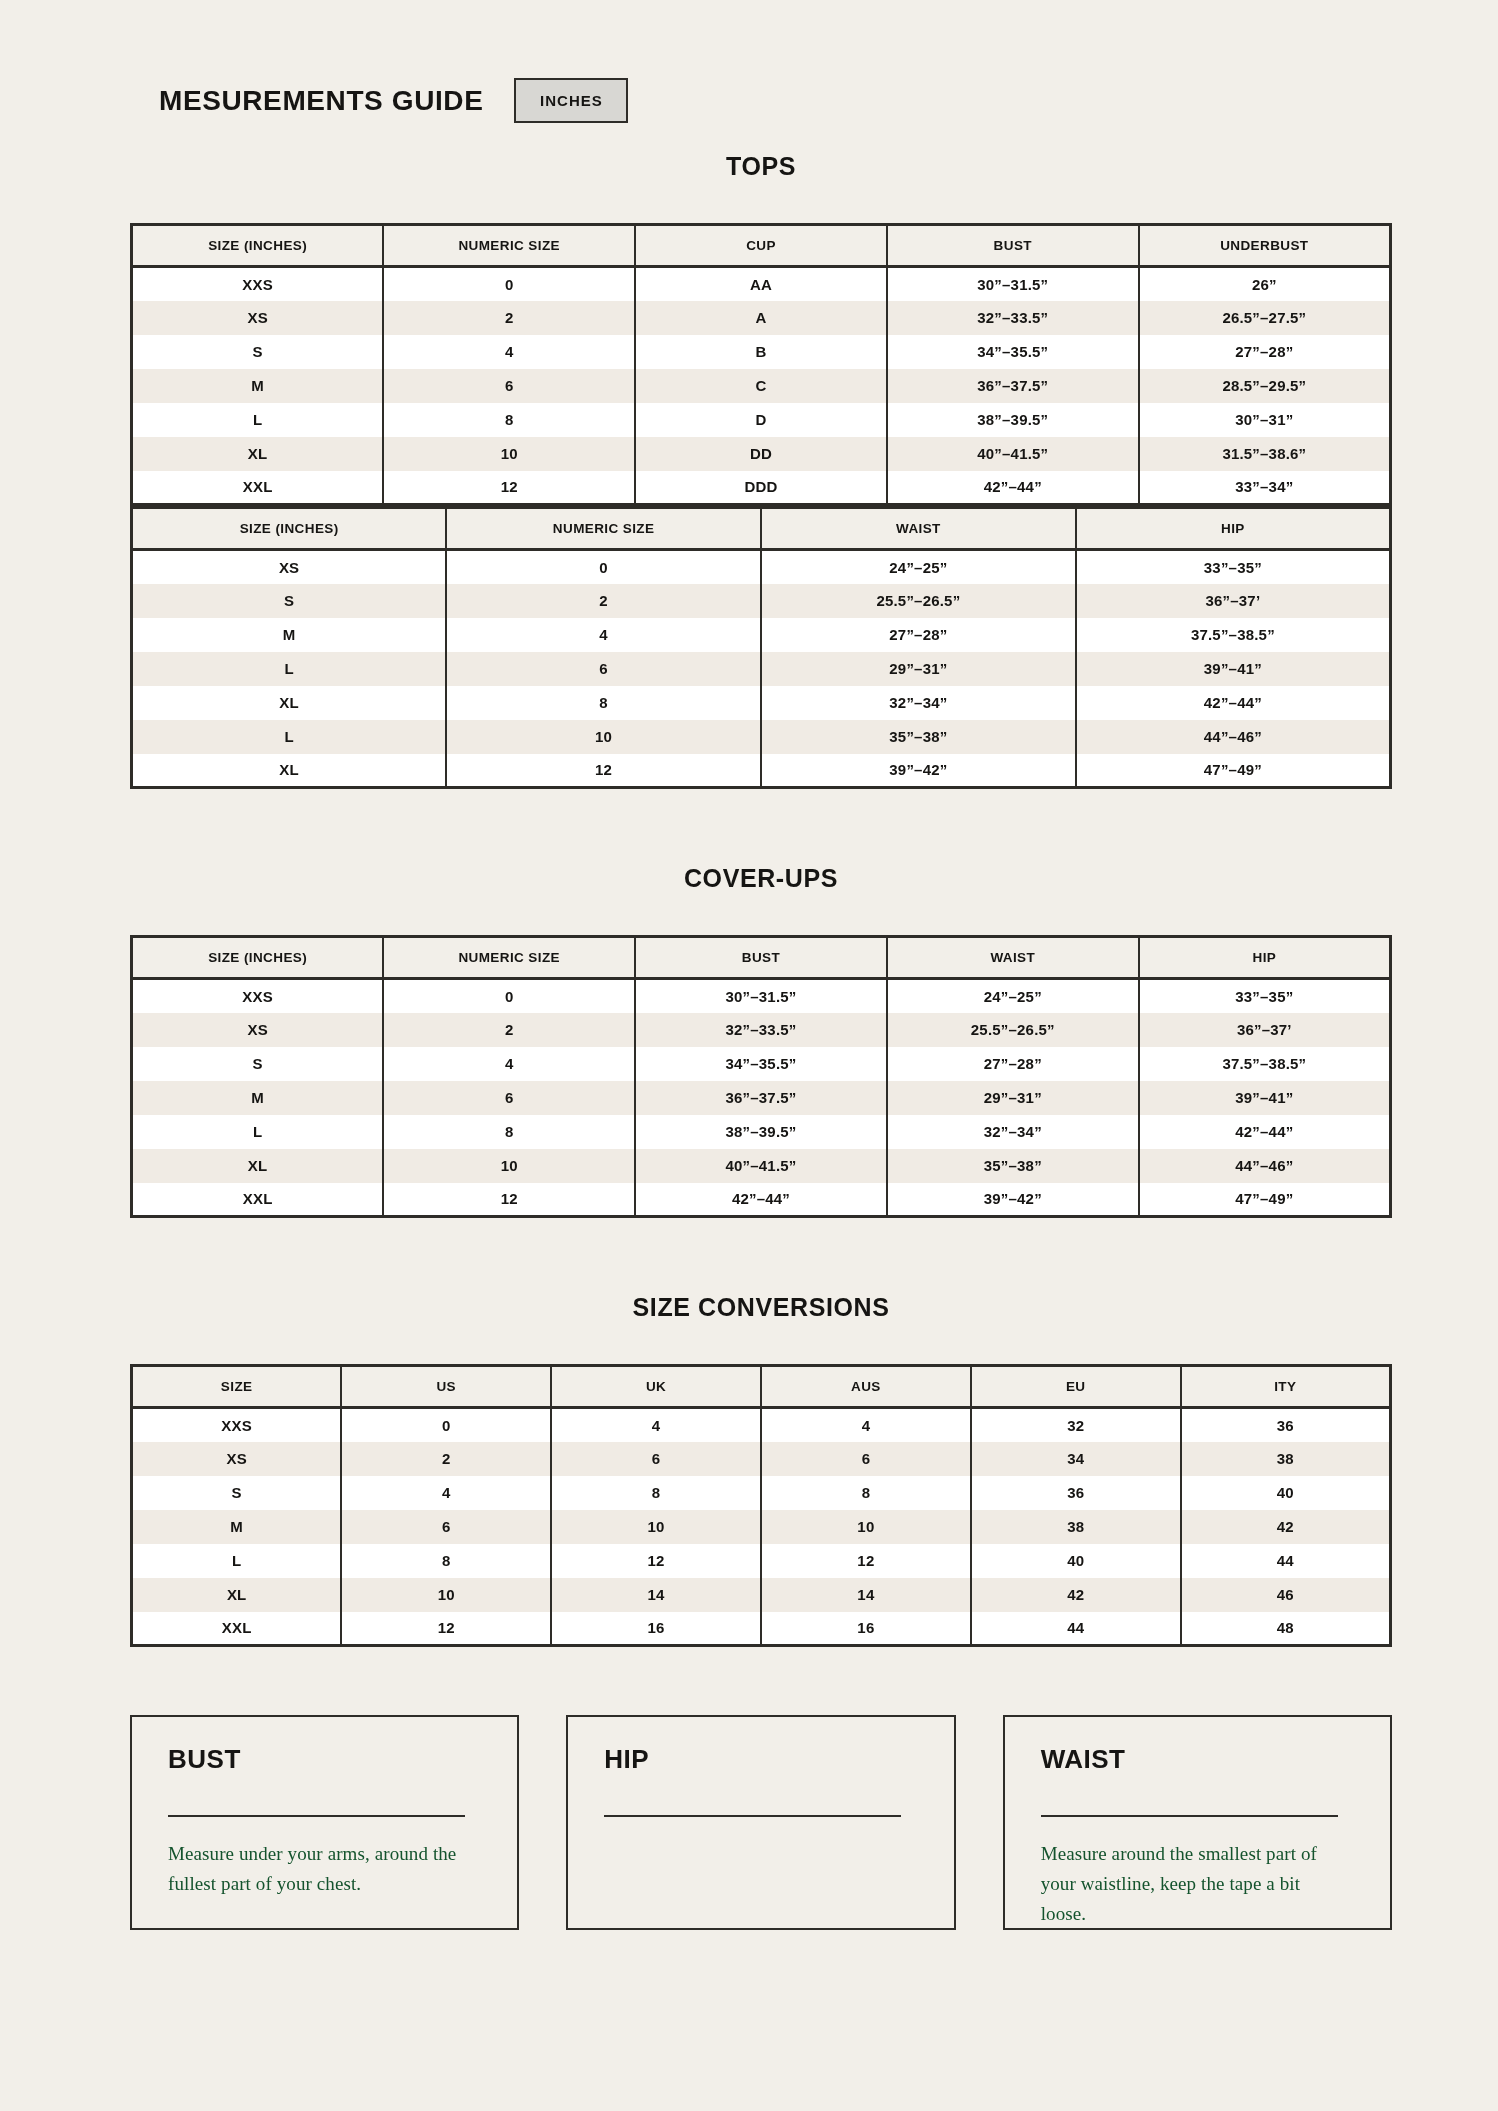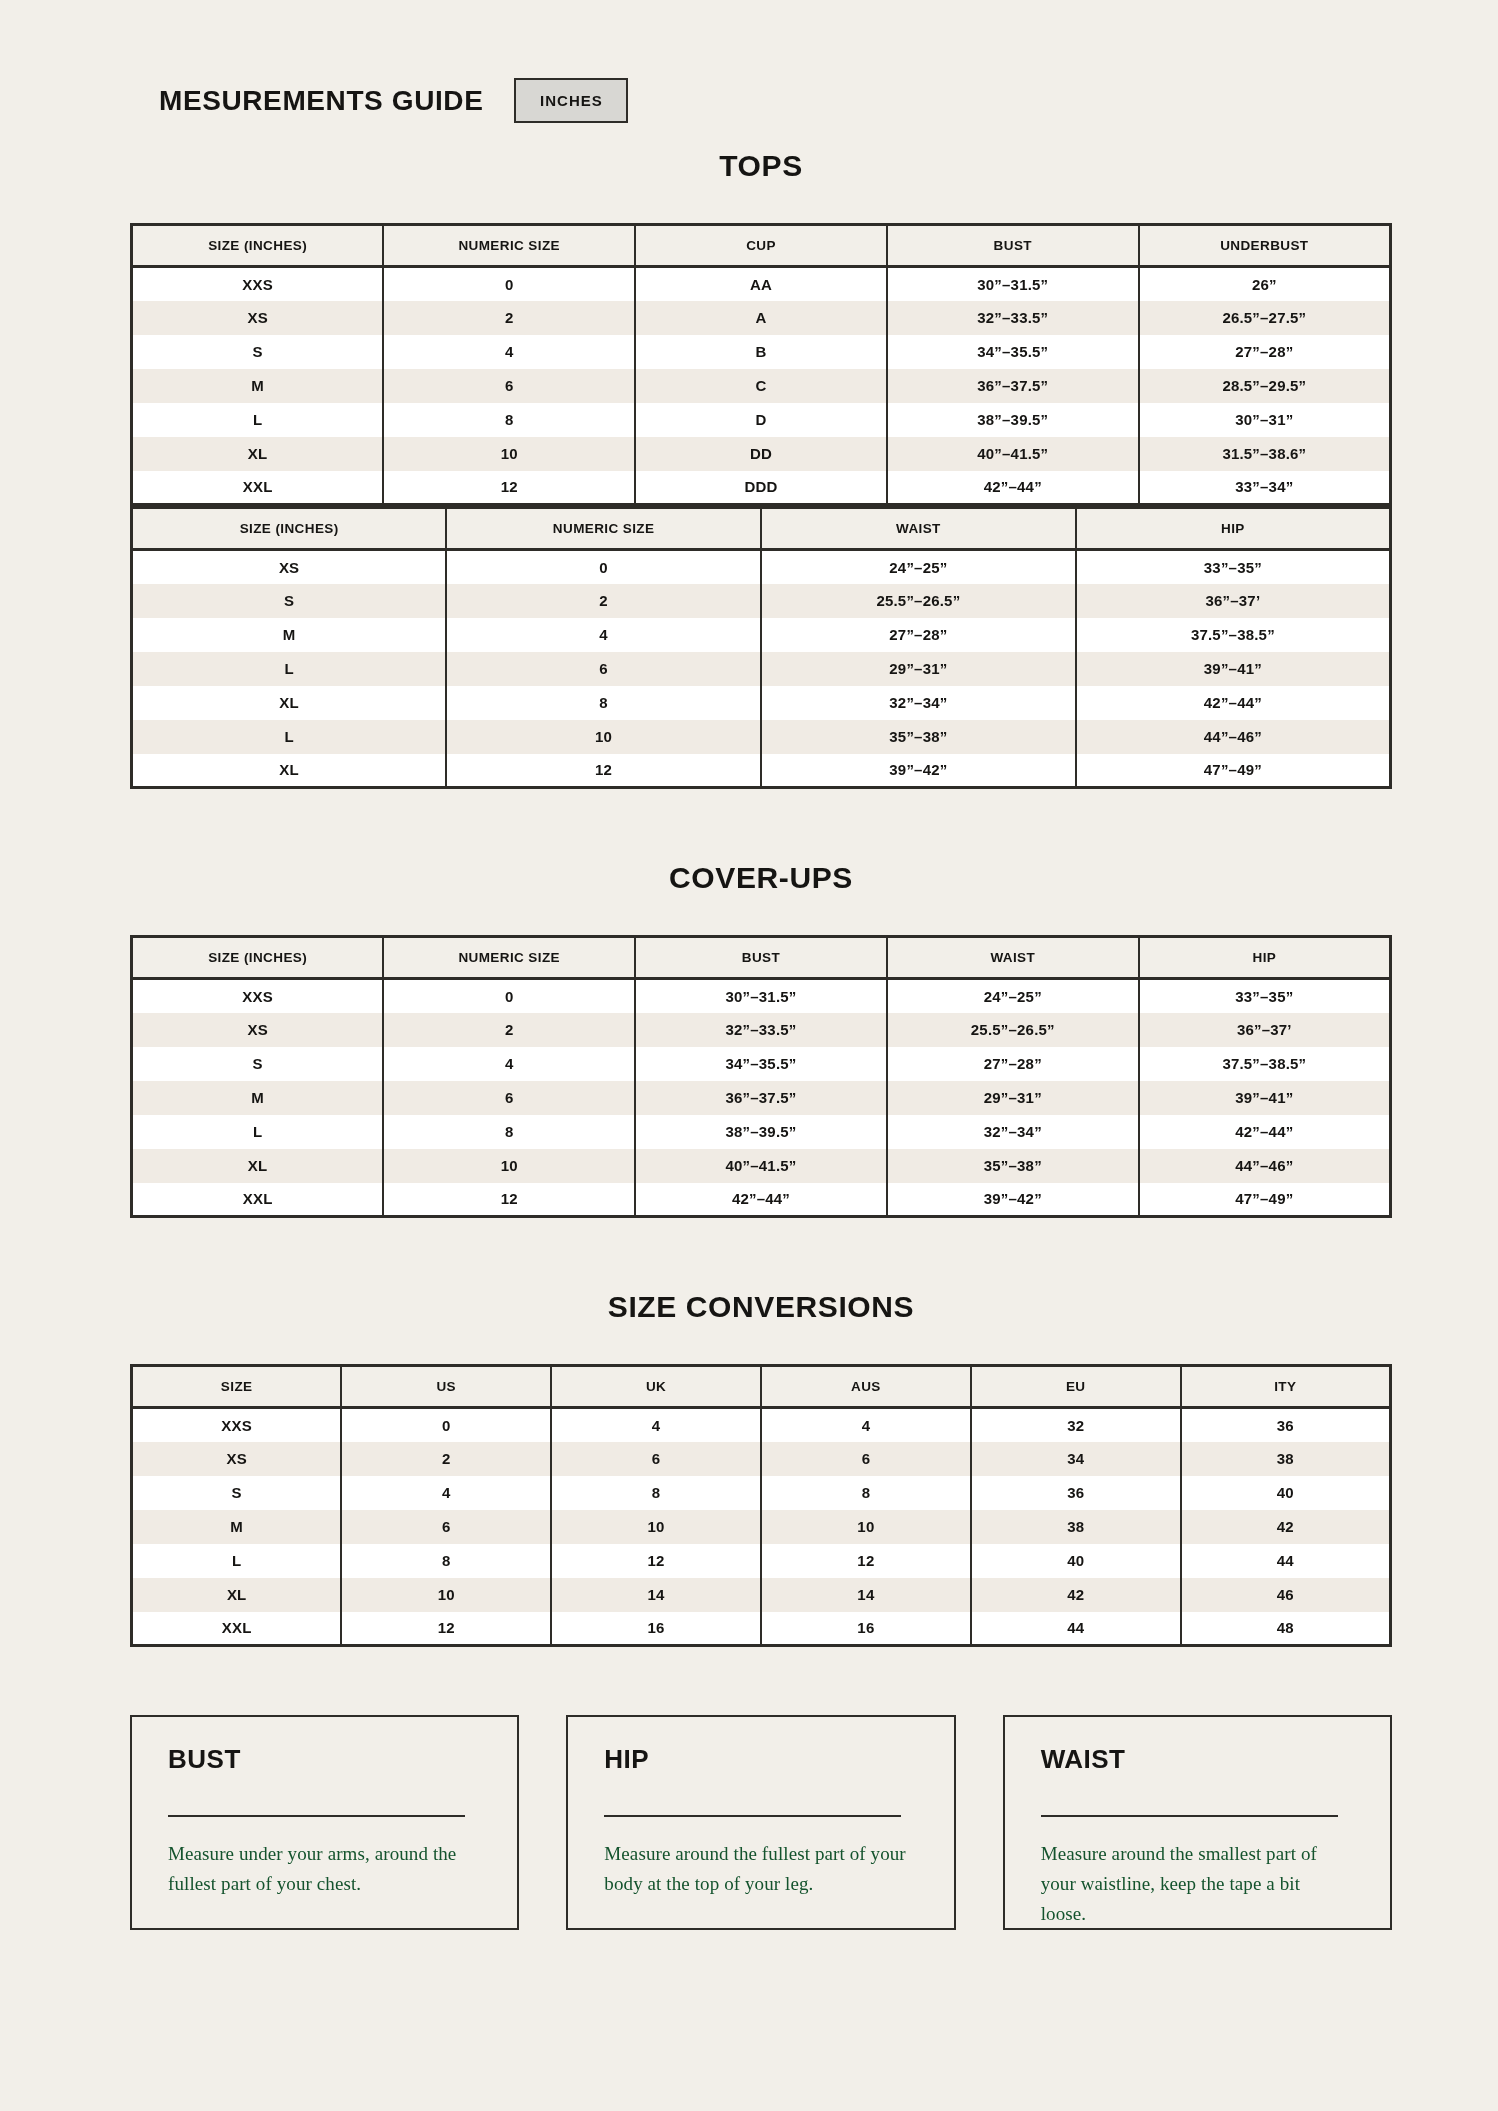--- a/index.html
+++ b/index.html
@@ -56,21 +56,21 @@
     cursor:pointer;
   }
   
   .content{
     width:1262px;
     margin:0 118px;
   }
   .section h2{
     margin:72px 0 40px;
     text-align:center;
-    font-size:30px;
+    font-size:25px;
     line-height:34px;
     font-weight:800;
     letter-spacing:.6px;
   }
   .section:first-of-type h2{
     margin-top:26px;
   }
   table{
     width:100%;
     table-layout:fixed;
@@ -420,21 +420,20 @@
 
     <div class="box">
       <h3>BUST</h3>
       <hr class="rule">
       <p>Measure under your arms, around the fullest part of your chest.</p>
     </div>
 
     <div class="box">
       <h3>HIP</h3>
       <hr class="rule">
-      <p>Measure around the fullest part of your body at the top of your leg.</p>
     </div>
 
     <div class="box">
       <h3>WAIST</h3>
       <hr class="rule">
       <p>Measure around the smallest part of your waistline, keep the tape a bit loose.</p>
     </div>
 
   </div>
 

